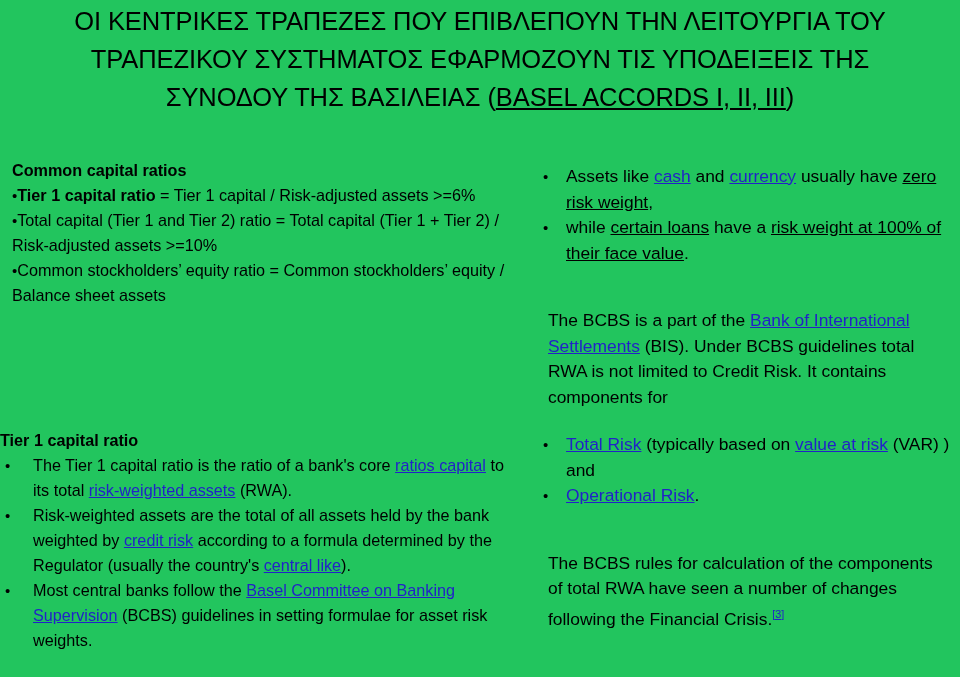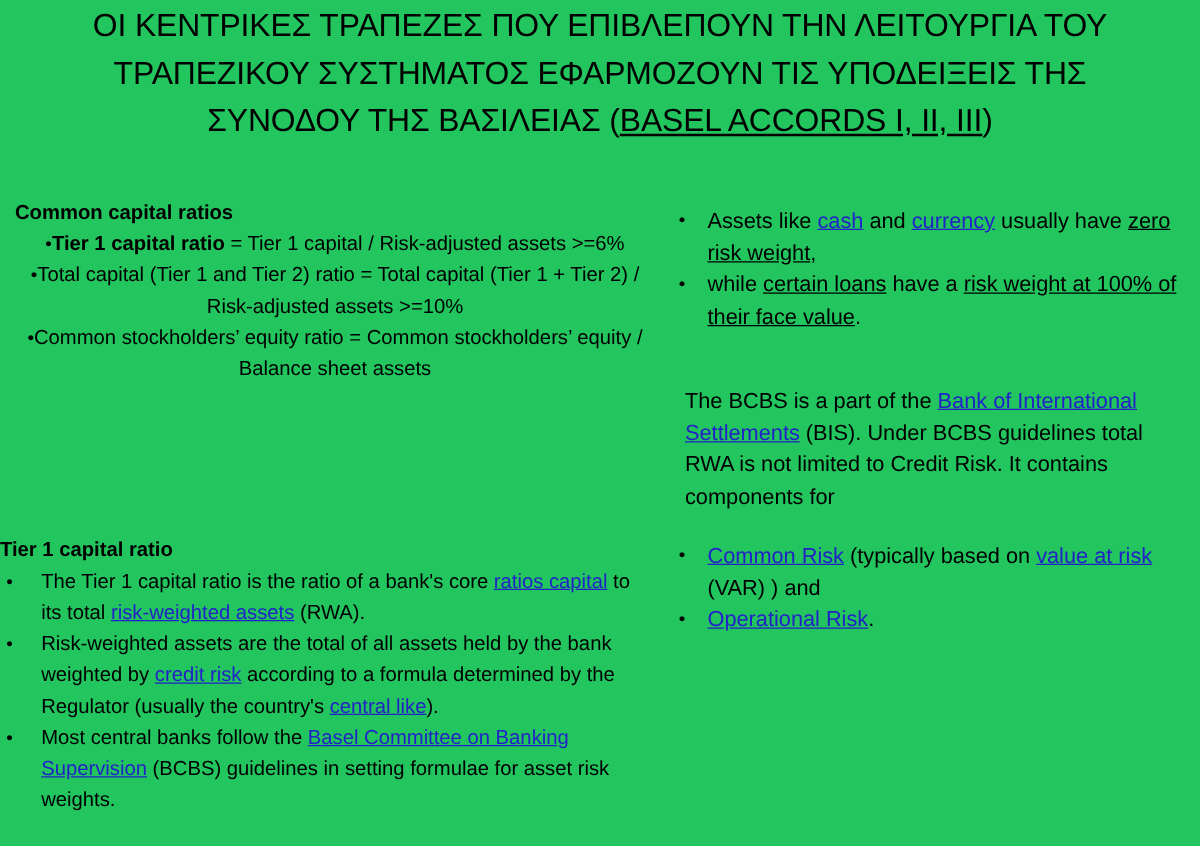--- a/index.html
+++ b/index.html
@@ -66,21 +66,20 @@
     line-height: 25px;
     color: #000000;
   }
   .lc .hdg {
     font-weight: bold;
     display: block;
   }
   .lc .tightline {
     display: block;
     text-indent: 0;
-    text-align: center;
   }
   .lc .tightline .bull {
     font-size: 15px;
     letter-spacing: 0;
   }
 
   
   .hang {
     display: block;
     position: relative;
@@ -206,26 +205,27 @@
 
       <p><span>The BCBS is a part of the </span><a class="lnk" href="#">Bank of International Settlements</a><span> (BIS). Under BCBS guidelines total RWA is not limited to Credit Risk. It contains components for</span></p>
 
     </div>
   </div>
 
   <div class="lower-right">
     <div class="rc blk">
 
       <span class="hang">
-        <span class="dot">•</span><a class="lnk" href="#">Common Risk</a><span> (typically based on </span><a class="lnk" href="#">value at risk</a><span> (VAR) ) and</span>
+        <span class="dot">•</span><a class="lnk" href="#">Total Risk</a><span> (typically based on </span><a class="lnk" href="#">value at risk</a><span> (VAR) ) and</span>
       </span>
 
       <span class="hang">
         <span class="dot">•</span><a class="lnk" href="#">Operational Risk</a><span>.</span>
       </span>
 
       <div class="gap-30"></div>
 
+      <p><span>The BCBS rules for calculation of the components of total RWA have seen a number of changes following the Financial Crisis.</span><a class="supref" href="#">[3]</a></p>
 
     </div>
   </div>
 
 </div>
 
 </body></html>

